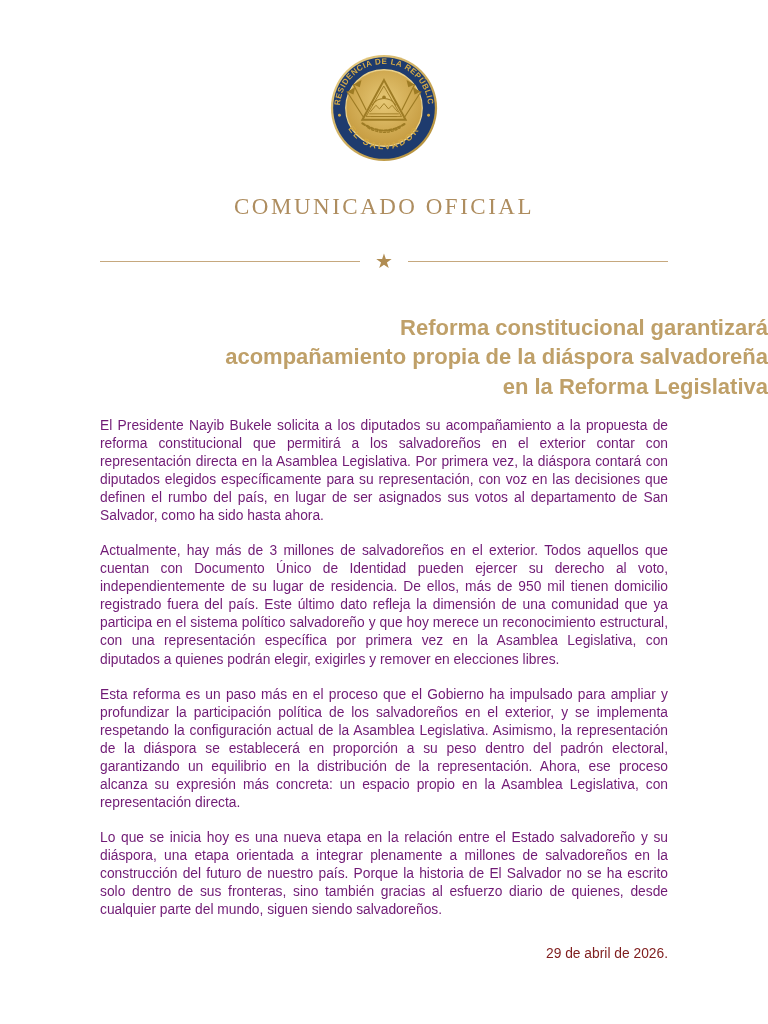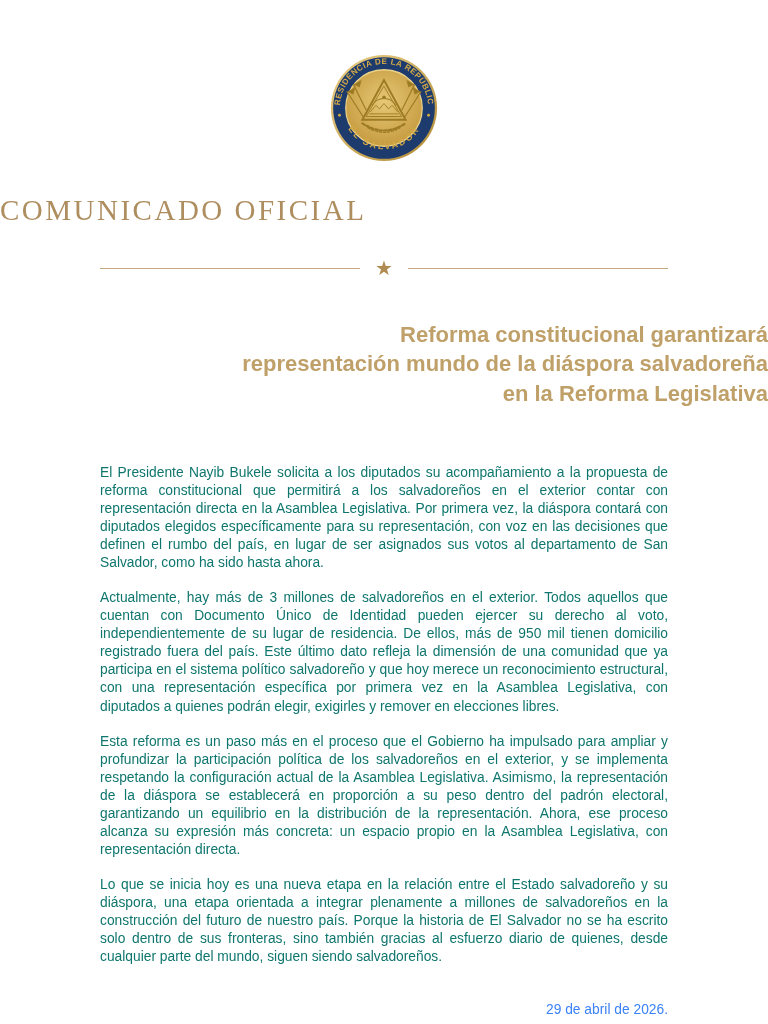--- a/index.html
+++ b/index.html
@@ -17,24 +17,24 @@
     background: #ffffff;
   }
   .seal-wrap {
     display: flex;
     justify-content: center;
     padding-top: 54px;
   }
   .seal-wrap svg { display: block; }
   .doc-title {
     margin-top: 32px;
-    text-align: left;
+    text-align: center;
     font-family: "Liberation Serif", serif;
     font-weight: 400;
-    font-size: 29px;
+    font-size: 23px;
     letter-spacing: 2.5px;
     color: #ae8d5f;
   }
   .divider {
     display: flex;
     align-items: center;
     width: 568px;
     margin: 31px auto 0 auto;
   }
   .divider .line {
@@ -54,31 +54,31 @@
     color: #bfa069;
     font-weight: bold;
     font-size: 22px;
     line-height: 1.33;
   }
   .content {
     width: 568px;
     margin: 0 auto;
   }
   .body-text {
-    margin-top: 56px;
-    color: #0f766e;
+    margin-top: 16px;
+    color: #701a75;
     font-size: 13.8px;
     line-height: 1.31;
     text-align: justify;
   }
   .body-text p { margin: 0 0 17px 0; }
   .date-line {
-    margin-top: 36px;
+    margin-top: 27px;
     text-align: right;
-    color: #3b82f6;
+    color: #7f1d1d;
     font-size: 13.8px;
   }
   .seal-ring-text {
     font-family: "Liberation Sans", sans-serif;
     font-weight: bold;
     fill: #d3a945;
   }
 </style>
 </head>
 <body>
@@ -146,21 +146,21 @@
   <div class="doc-title">COMUNICADO OFICIAL</div>
 
   <div class="divider">
     <div class="line"></div>
     <div class="star">★</div>
     <div class="line"></div>
   </div>
 
   <div class="headline">
     <div>Reforma constitucional garantizará</div>
-    <div>representación mundo de la diáspora salvadoreña</div>
+    <div>acompañamiento propia de la diáspora salvadoreña</div>
     <div>en la Reforma Legislativa</div>
   </div>
 
   <div class="content">
     <div class="body-text">
       <p>El Presidente Nayib Bukele solicita a los diputados su acompañamiento a la propuesta de reforma constitucional que permitirá a los salvadoreños en el exterior contar con representación directa en la Asamblea Legislativa. Por primera vez, la diáspora contará con diputados elegidos específicamente para su representación, con voz en las decisiones que definen el rumbo del país, en lugar de ser asignados sus votos al departamento de San Salvador, como ha sido hasta ahora.</p>
       <p>Actualmente, hay más de 3 millones de salvadoreños en el exterior. Todos aquellos que cuentan con Documento Único de Identidad pueden ejercer su derecho al voto, independientemente de su lugar de residencia. De ellos, más de 950 mil tienen domicilio registrado fuera del país. Este último dato refleja la dimensión de una comunidad que ya participa en el sistema político salvadoreño y que hoy merece un reconocimiento estructural, con una representación específica por primera vez en la Asamblea Legislativa, con diputados a quienes podrán elegir, exigirles y remover en elecciones libres.</p>
       <p>Esta reforma es un paso más en el proceso que el Gobierno ha impulsado para ampliar y profundizar la participación política de los salvadoreños en el exterior, y se implementa respetando la configuración actual de la Asamblea Legislativa. Asimismo, la representación de la diáspora se establecerá en proporción a su peso dentro del padrón electoral, garantizando un equilibrio en la distribución de la representación. Ahora, ese proceso alcanza su expresión más concreta: un espacio propio en la Asamblea Legislativa, con representación directa.</p>
       <p>Lo que se inicia hoy es una nueva etapa en la relación entre el Estado salvadoreño y su diáspora, una etapa orientada a integrar plenamente a millones de salvadoreños en la construcción del futuro de nuestro país. Porque la historia de El Salvador no se ha escrito solo dentro de sus fronteras, sino también gracias al esfuerzo diario de quienes, desde cualquier parte del mundo, siguen siendo salvadoreños.</p>
     </div>

